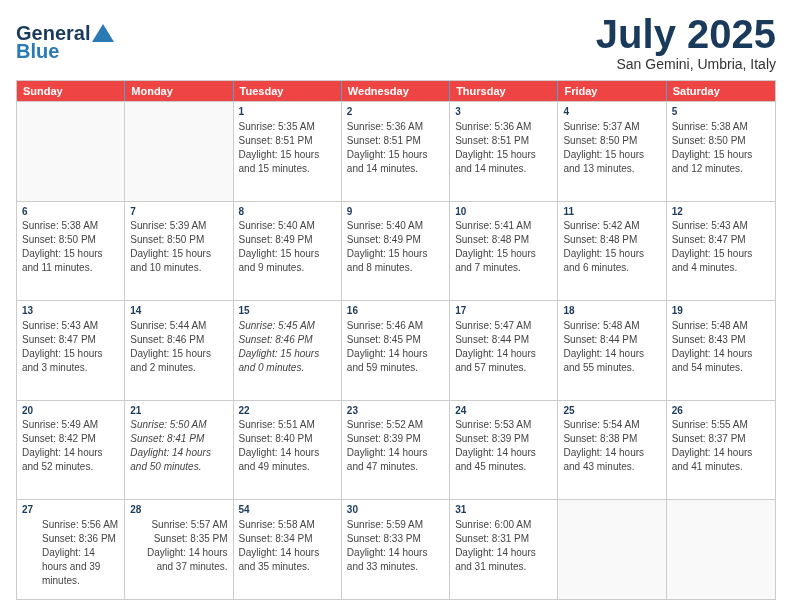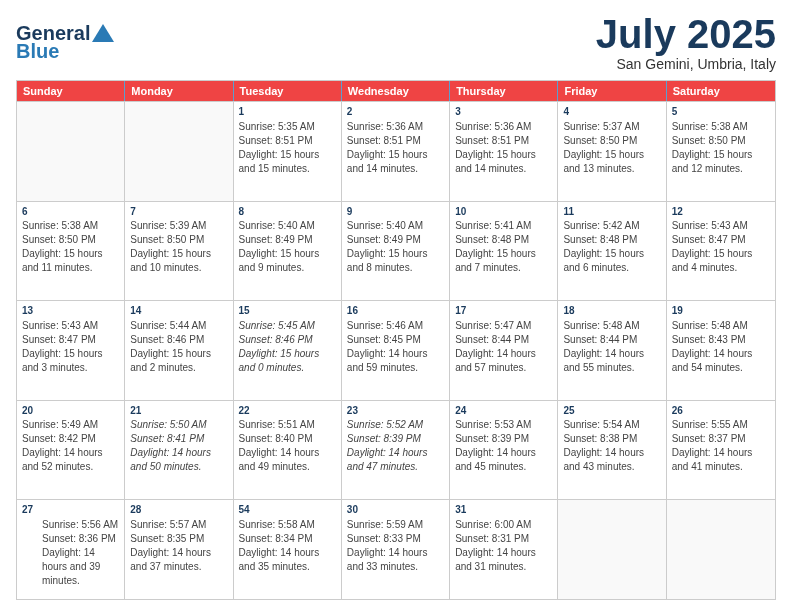--- a/index.html
+++ b/index.html
@@ -275,21 +275,21 @@
 Daylight: 14 hours and 50 minutes.</div>
           </div>
           <div class="cal-cell">
             <span class="day-num">22</span>
             <div class="cell-text" style="white-space: pre-line;">Sunrise: 5:51 AM
 Sunset: 8:40 PM
 Daylight: 14 hours and 49 minutes.</div>
           </div>
           <div class="cal-cell">
             <span class="day-num">23</span>
-            <div class="cell-text" style="white-space: pre-line; font-style: italic;">Sunrise: 5:52 AM
+            <div class="cell-text" style="white-space: pre-line;">Sunrise: 5:52 AM
 Sunset: 8:39 PM
 Daylight: 14 hours and 47 minutes.</div>
           </div>
           <div class="cal-cell">
             <span class="day-num">24</span>
             <div class="cell-text" style="white-space: pre-line;">Sunrise: 5:53 AM
 Sunset: 8:39 PM
 Daylight: 14 hours and 45 minutes.</div>
           </div>
           <div class="cal-cell">
@@ -307,21 +307,21 @@
         </div>
         <div class="cal-row">
           <div class="cal-cell">
             <span class="day-num">27</span>
             <div class="cell-text" style="white-space: pre-line; margin-left: 20px;">Sunrise: 5:56 AM
 Sunset: 8:36 PM
 Daylight: 14 hours and 39 minutes.</div>
           </div>
           <div class="cal-cell">
             <span class="day-num">28</span>
-            <div class="cell-text" style="white-space: pre-line;">Sunrise: 5:57 AM
+            <div class="cell-text" style="white-space: pre-line; text-align: right;">Sunrise: 5:57 AM
 Sunset: 8:35 PM
 Daylight: 14 hours and 37 minutes.</div>
           </div>
           <div class="cal-cell">
             <span class="day-num">54</span>
             <div class="cell-text" style="white-space: pre-line;">Sunrise: 5:58 AM
 Sunset: 8:34 PM
 Daylight: 14 hours and 35 minutes.</div>
           </div>
           <div class="cal-cell">

